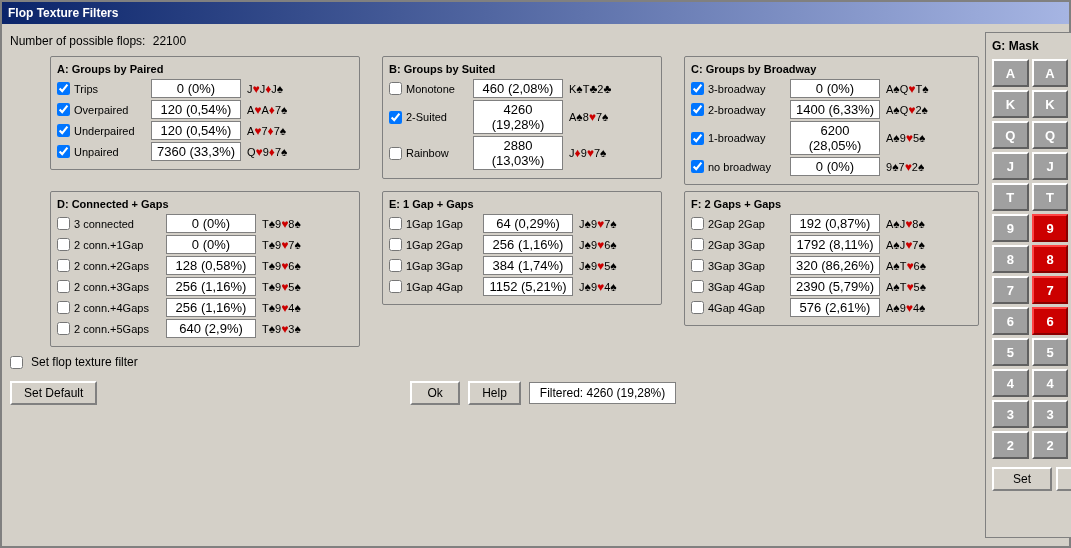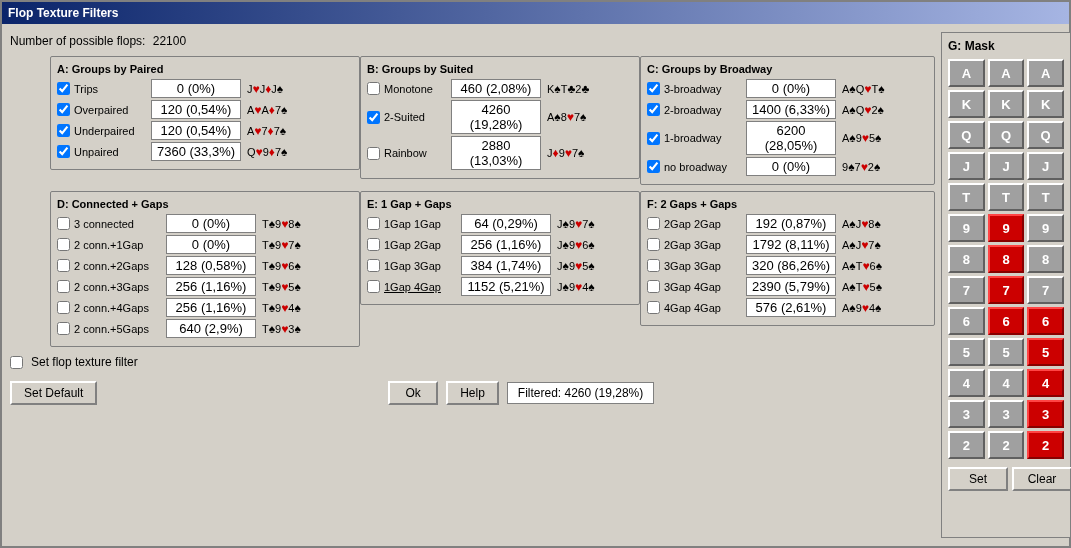--- a/index.html
+++ b/index.html
@@ -2,21 +2,21 @@
 <html><head>
   <meta charset="utf-8">
   <style>
     * { box-sizing: border-box; margin: 0; padding: 0; font-family: Arial, sans-serif; font-size: 12px; }
     body { background: #c0c0c0; width: 1071px; height: 548px; overflow: hidden; }
     .window { background: #d4d0c8; border: 2px solid #808080; width: 1071px; height: 548px; display: flex; flex-direction: column; }
     .title-bar { background: linear-gradient(to right, #0a246a, #a6b5e3); color: white; padding: 3px 6px; font-size: 12px; font-weight: bold; height: 22px; display: flex; align-items: center; }
     .content { flex: 1; padding: 8px; display: flex; gap: 6px; }
     .main-area { flex: 1; display: flex; flex-direction: column; gap: 6px; }
     .info-row { font-size: 12px; padding: 2px 0; }
-    .groups-row { display: flex; gap: 0; flex: 0 0 auto; padding-left: 40px; }
+    .groups-row { display: flex; gap: 22px; flex: 0 0 auto; padding-left: 40px; }
     .group-box { border: 1px solid #808080; background: #d4d0c8; padding: 6px; border-radius: 2px; }
     .group-title { font-size: 11px; font-weight: bold; margin-bottom: 4px; }
     .filter-row { display: flex; align-items: center; margin-bottom: 2px; gap: 2px; }
     .filter-row label { width: 90px; font-size: 11px; }
     .value-box { background: white; border: 1px solid #808080; width: 90px; text-align: center; padding: 1px 2px; font-size: 13px; }
     .card-label { font-size: 11px; min-width: 70px; text-align: left; margin-left: 4px; }
     input[type="checkbox"] { width: 13px; height: 13px; margin-right: 2px; }
     .bottom-row { display: flex; align-items: center; gap: 10px; padding: 4px 0; }
     .bottom-buttons { display: flex; gap: 8px; align-items: center; justify-content: center; flex: 1; }
     button { background: #d4d0c8; border: 2px solid; border-color: #ffffff #808080 #808080 #ffffff; padding: 3px 12px; font-size: 12px; cursor: pointer; min-width: 60px; }
@@ -188,21 +188,21 @@
             <span class="card-label">J<span class="black">♠</span>9<span class="red">♥</span>6<span class="black">♠</span></span>
           </div>
           <div class="filter-row">
             <input type="checkbox" style="">
             <label style="width:75px;">1Gap 3Gap</label>
             <div class="value-box">384 (1,74%)</div>
             <span class="card-label">J<span class="black">♠</span>9<span class="red">♥</span>5<span class="black">♠</span></span>
           </div>
           <div class="filter-row">
             <input type="checkbox" style="">
-            <label style="width:75px;text-decoration:underline;">1Gap 4Gap</label>
+            <label style="width:75px;">1Gap 4Gap</label>
             <div class="value-box">1152 (5,21%)</div>
             <span class="card-label">J<span class="black">♠</span>9<span class="red">♥</span>4<span class="black">♠</span></span>
           </div>
         </div>
 
         <div class="group-box" style="width:295px;">
           <div class="group-title">F: 2 Gaps + Gaps</div>
           <div class="filter-row">
             <input type="checkbox" style="">
             <label style="width:80px;">2Gap 2Gap</label>

